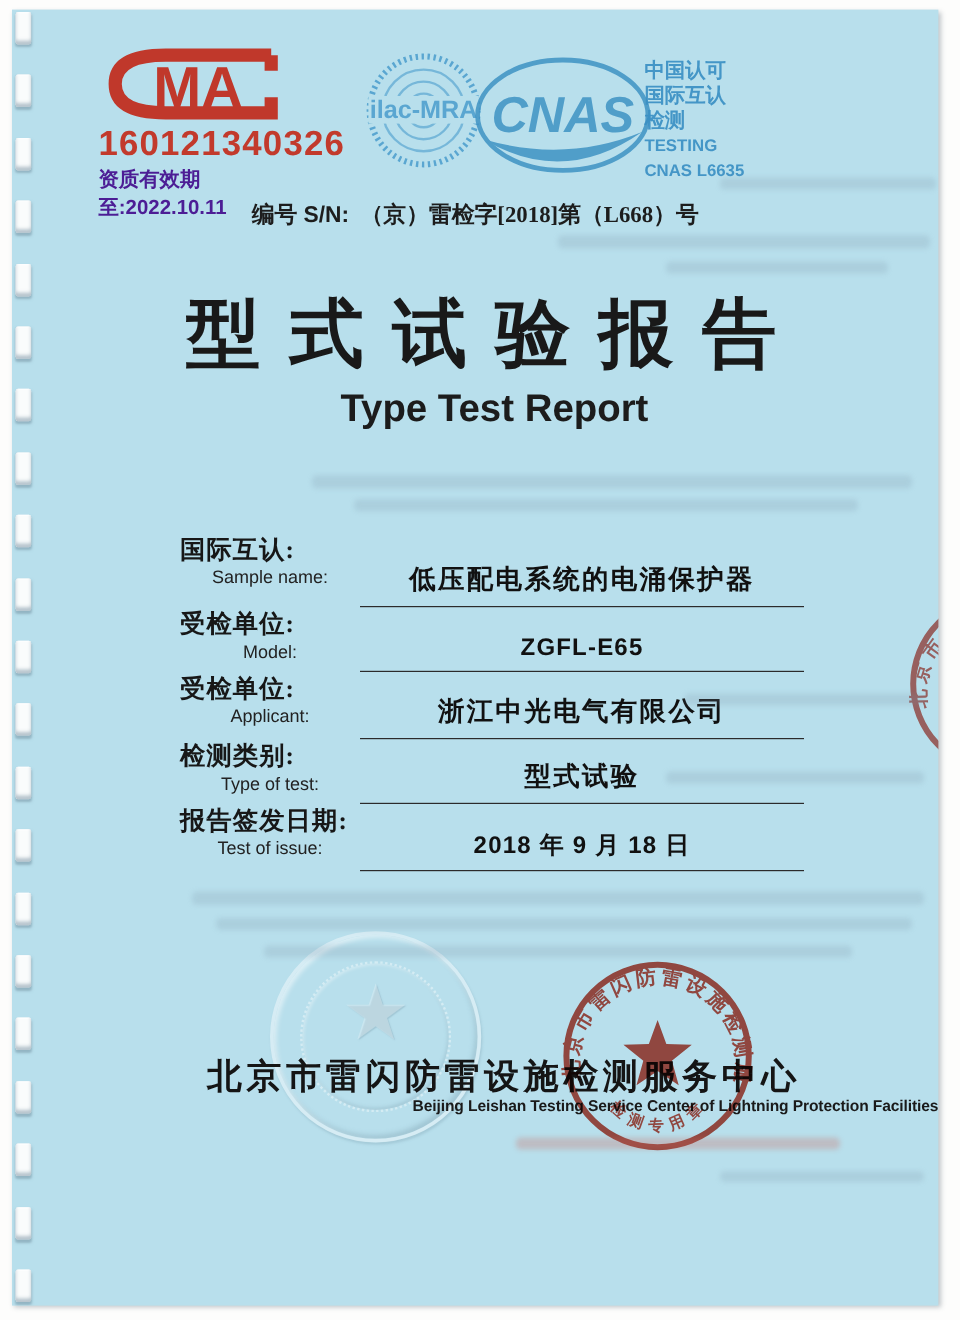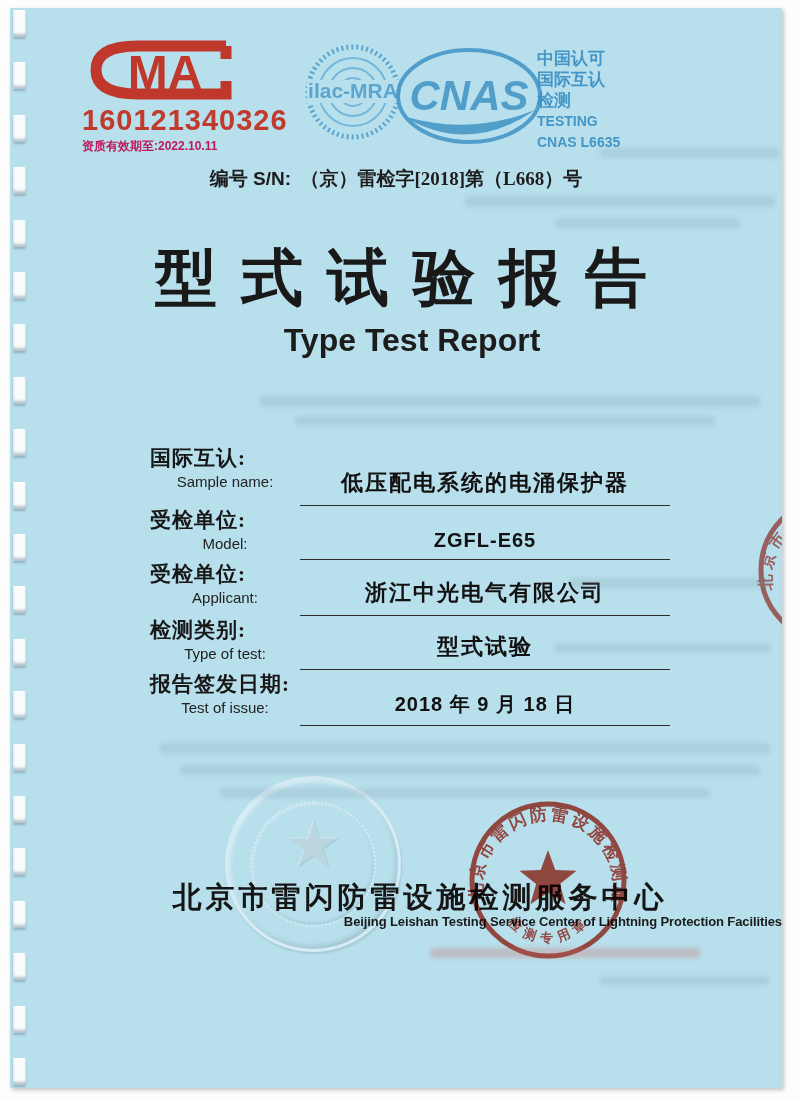--- a/index.html
+++ b/index.html
@@ -11,21 +11,21 @@
   .hole{position:absolute;left:3px;width:13px;height:27px;background:#fafcfc;border-radius:2px;
         box-shadow:inset 0 -3px 3px rgba(125,150,165,.55),inset 1px 1px 1px rgba(255,255,255,.9),0 2px 2px rgba(110,140,155,.5);}
   
   .smudge{position:absolute;background:rgba(120,145,165,.20);filter:blur(2.2px);border-radius:4px;transform:scaleX(-1);}
   .smudge.red{background:rgba(205,100,90,.28);}
   
   .cma{position:absolute;left:72px;top:30px;width:190px;color:#c0382b;}
   .cma svg{display:block;}
   .cma-number{font-size:29px;font-weight:bold;letter-spacing:1px;color:#c23a2c;margin-top:2px;
               font-family:"Liberation Sans",sans-serif;}
-  .cma-valid{font-size:12px;font-weight:bold;margin-top:1px;letter-spacing:0px;color:#be185d;}
+  .cma-valid{font-size:17px;font-weight:bold;margin-top:1px;letter-spacing:0px;color:#4c1d95;}
   
   .ilac{position:absolute;left:293px;top:34px;}
   .cnas{position:absolute;left:383px;top:36px;}
   .accr-text{position:absolute;left:527px;top:40px;color:#3b90c4;line-height:21px;opacity:.92;}
   .accr-text .zh{font-size:17px;font-weight:bold;font-family:"Liberation Serif",serif;}
   .accr-text .en{font-size:14px;font-weight:bold;}
   
   .serial{position:absolute;left:0;top:158px;width:100%;text-align:center;box-sizing:border-box;
           font-size:19px;font-weight:bold;color:#1d1d1d;font-family:"Liberation Serif",serif;}
   .serial .sn{font-family:"Liberation Sans",sans-serif;}

